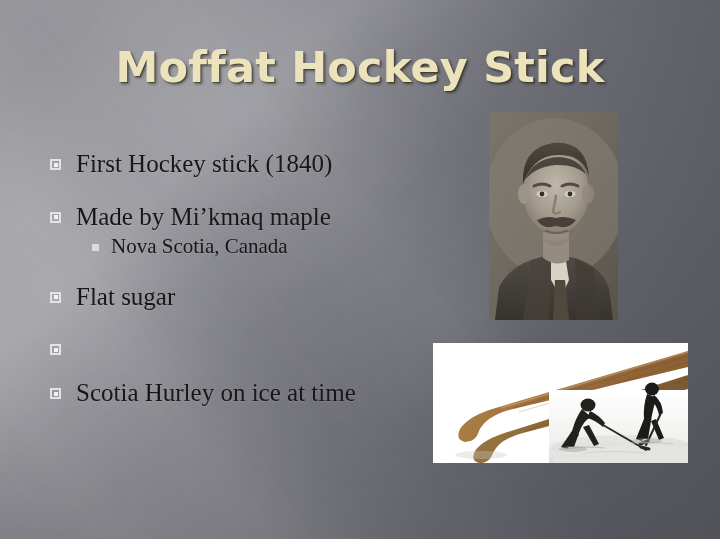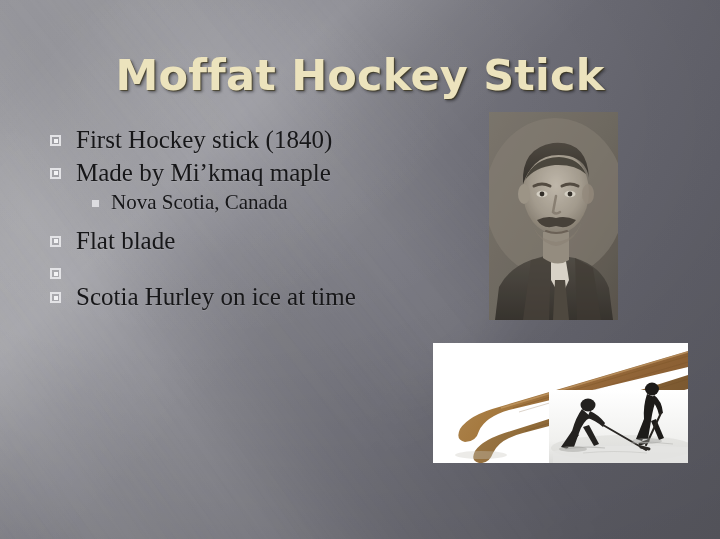--- a/index.html
+++ b/index.html
@@ -80,21 +80,21 @@
     background: radial-gradient(ellipse 120% 95% at 26% 22%,
       rgba(255,255,255,0.05) 0%,
       rgba(0,0,0,0.00) 45%,
       rgba(0,0,0,0.10) 100%);
   }
 
   
   .title {
     position: absolute;
     left: 0;
-    top: 50px;
+    top: 42px;
     width: 720px;
     text-align: center;
     font-family: "DejaVu Sans", "Liberation Sans", sans-serif;
     font-weight: bold;
     font-size: 43px;
     letter-spacing: 0.2px;
     color: #ece3bd;
     text-shadow:
       1px 1px 0 rgba(60,52,20,0.55),
       2px 2px 3px rgba(0,0,0,0.45);
@@ -108,21 +108,21 @@
     top: 126px;
     width: 368px;
   }
 
   .bullet-row {
     display: flex;
     align-items: flex-start;
     margin-bottom: 4px;
   }
 
-  .bullet-row.lvl1 { padding-left: 0px; }
+  .bullet-row.lvl1 { padding-left: 0px; margin-top: 24px; }
   .bullet-row.lvl2 { padding-left: 42px; margin-bottom: 12px; }
 
   
   .marker-lvl1 {
     flex: 0 0 auto;
     width: 11px;
     height: 11px;
     margin-top: 9px;
     margin-right: 15px;
     border: 2px solid #e3e3e6;
@@ -209,21 +209,21 @@
     </div>
 
 
     <div class="bullet-row lvl2">
       <span class="marker-lvl2"></span>
       <span class="bullet-text">Nova Scotia, Canada</span>
     </div>
 
     <div class="bullet-row lvl1">
       <span class="marker-lvl1"></span>
-      <span class="bullet-text">Flat blade</span>
+      <span class="bullet-text">Flat sugar</span>
     </div>
 
     <div class="bullet-row lvl1">
       <span class="marker-lvl1"></span>
     </div>
 
     <div class="bullet-row lvl1">
       <span class="marker-lvl1"></span>
       <span class="bullet-text">Scotia Hurley on ice at time</span>
     </div>

